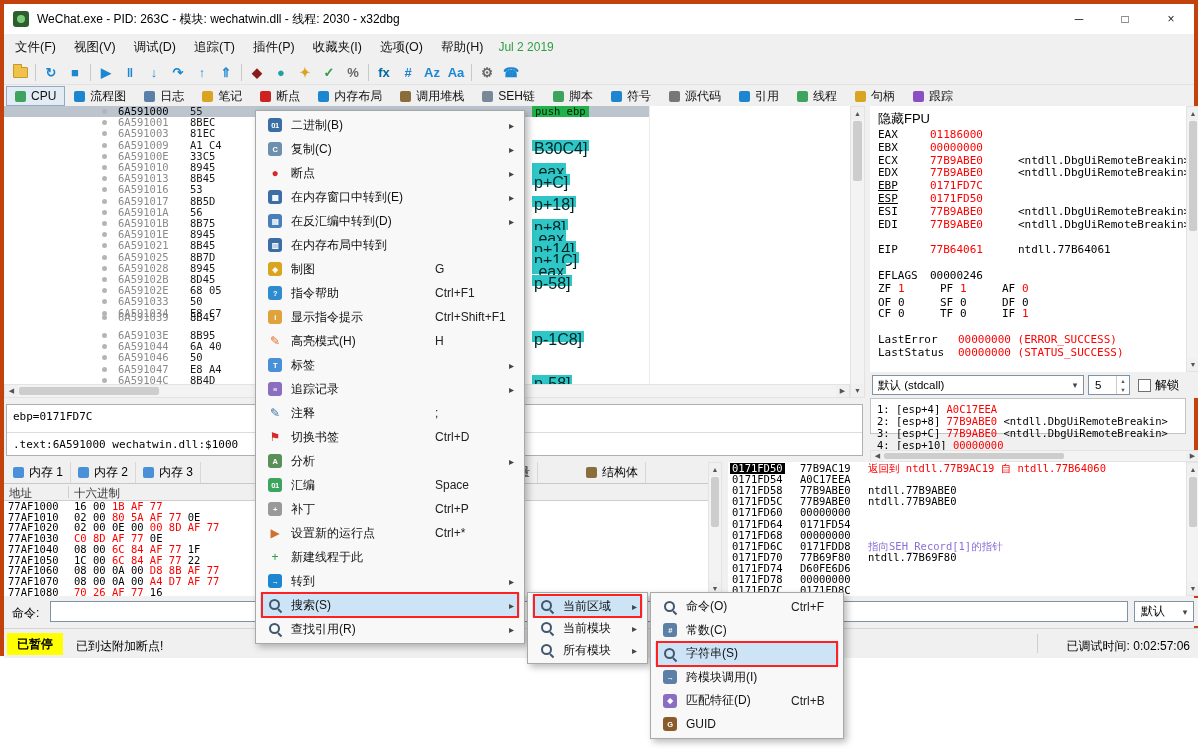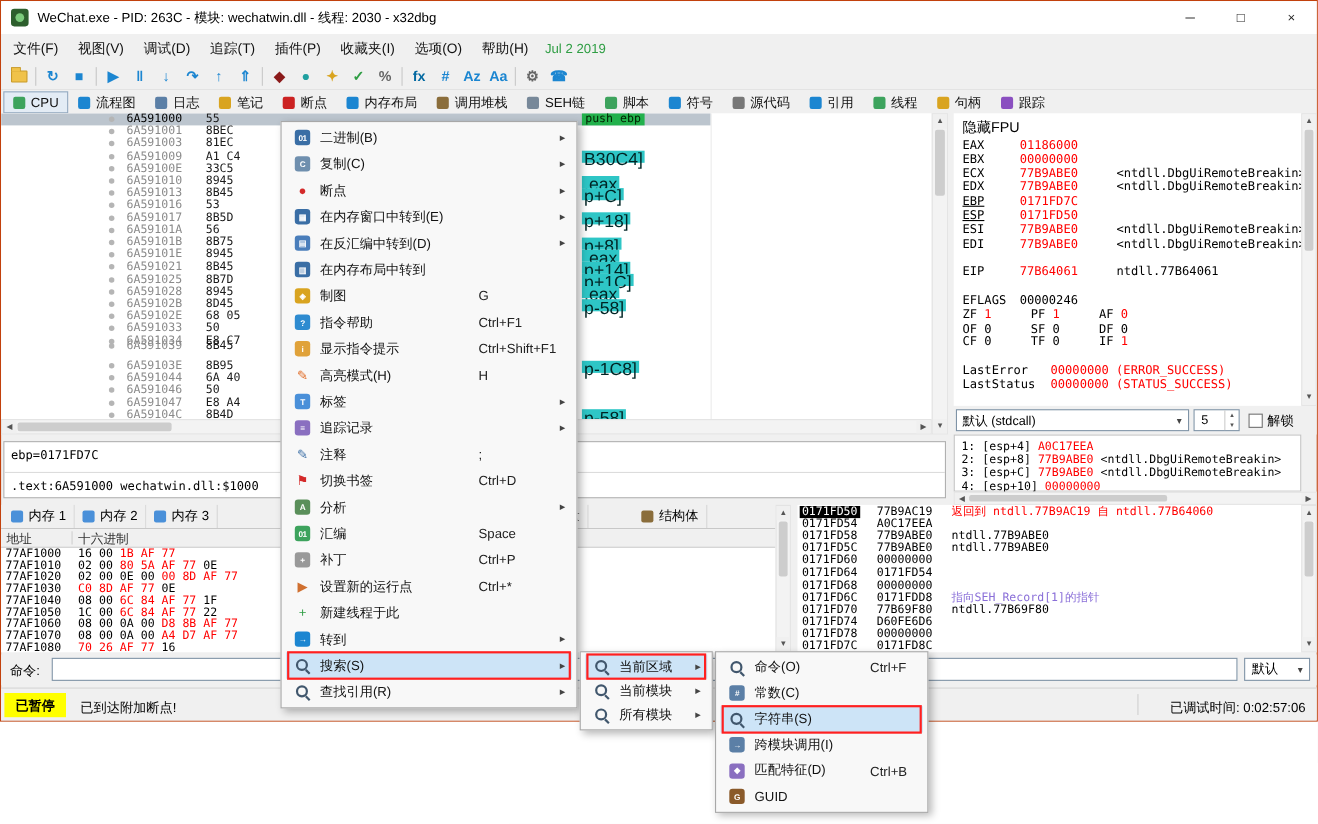--- a/index.html
+++ b/index.html
@@ -1,19 +1,19 @@
 <!DOCTYPE html>
 <html><head>
 <meta charset="utf-8">
 <style>
   *{box-sizing:border-box;margin:0;padding:0}
   body{width:1198px;height:749px;position:relative;background:#fff;
        font-family:"Liberation Sans",sans-serif;overflow:hidden;cursor:default}
 
-  .window{position:absolute;left:0;top:0;width:1198px;height:656px;background:#f0f0f0;border:1px solid #c2410c}
+  .window{position:absolute;left:0;top:0;width:1198px;height:656px;background:#f0f0f0;border:4px solid #c2410c}
 
   
   .titlebar{position:absolute;left:0;top:0;right:0;height:30px;background:#fff;display:flex;align-items:center;padding-left:9px}
   .app-icon{width:16px;height:16px;border-radius:3px;background:#2d5f2d;margin-right:8px;position:relative}
   .app-icon::after{content:"";position:absolute;left:4px;top:4px;width:8px;height:8px;border-radius:50%;background:#7ccb7c}
   .title-text{font-size:12px;color:#000}
   .win-controls{margin-left:auto;display:flex;height:30px}
   .win-btn{width:46px;height:30px;display:flex;align-items:center;justify-content:center;font-size:12px;color:#222}
 
   
@@ -77,21 +77,21 @@
   .conv-row{position:absolute;left:866px;top:368px;width:330px;height:26px;background:#f0f0f0}
   .conv-select{position:absolute;left:2px;top:3px;width:212px;height:20px;background:#fff;border:1px solid #7f93a6;font-size:11.5px;display:flex;align-items:center;padding-left:5px}
   .dd{margin-left:auto;width:16px;text-align:center;color:#444;font-size:9px}
   .conv-spin{position:absolute;left:218px;top:3px;width:42px;height:20px;background:#fff;border:1px solid #7f93a6;font-size:11.5px;display:flex;align-items:center;padding-left:6px}
   .spin-btns{margin-left:auto;display:flex;flex-direction:column;width:13px;height:100%;border-left:1px solid #ccc}
   .spin-btns span{flex:1;display:flex;align-items:center;justify-content:center;font-size:5.5px;color:#555}
   .conv-unlock{position:absolute;left:268px;top:5px;display:flex;align-items:center;gap:4px;font-size:12px}
   .cbox{width:13px;height:13px;background:#fff;border:1px solid #707070;display:inline-block}
 
   
-  #argspane{position:absolute;left:866px;top:394px;width:316px;height:52px;background:#fff;border:1px solid #c4c4c4}
+  #argspane{position:absolute;left:866px;top:394px;width:316px;height:36px;background:#fff;border:1px solid #c4c4c4}
   .aline{position:absolute;left:6px;height:12px;font:10.5px "DejaVu Sans Mono",monospace;line-height:12px;white-space:pre}
   .aval{color:#ff0000}
 
   
   #infopane{position:absolute;left:2px;top:400px;width:857px;height:52px;background:#fff;border:1px solid #b0b0b0;font:11px "DejaVu Sans Mono",monospace}
   .info-line1{position:absolute;top:5px;left:6px}
   .info-divider{position:absolute;top:27px;left:0;right:0;height:1px;background:#dcdcdc}
   .info-line2{position:absolute;top:33px;left:6px}
 
   

